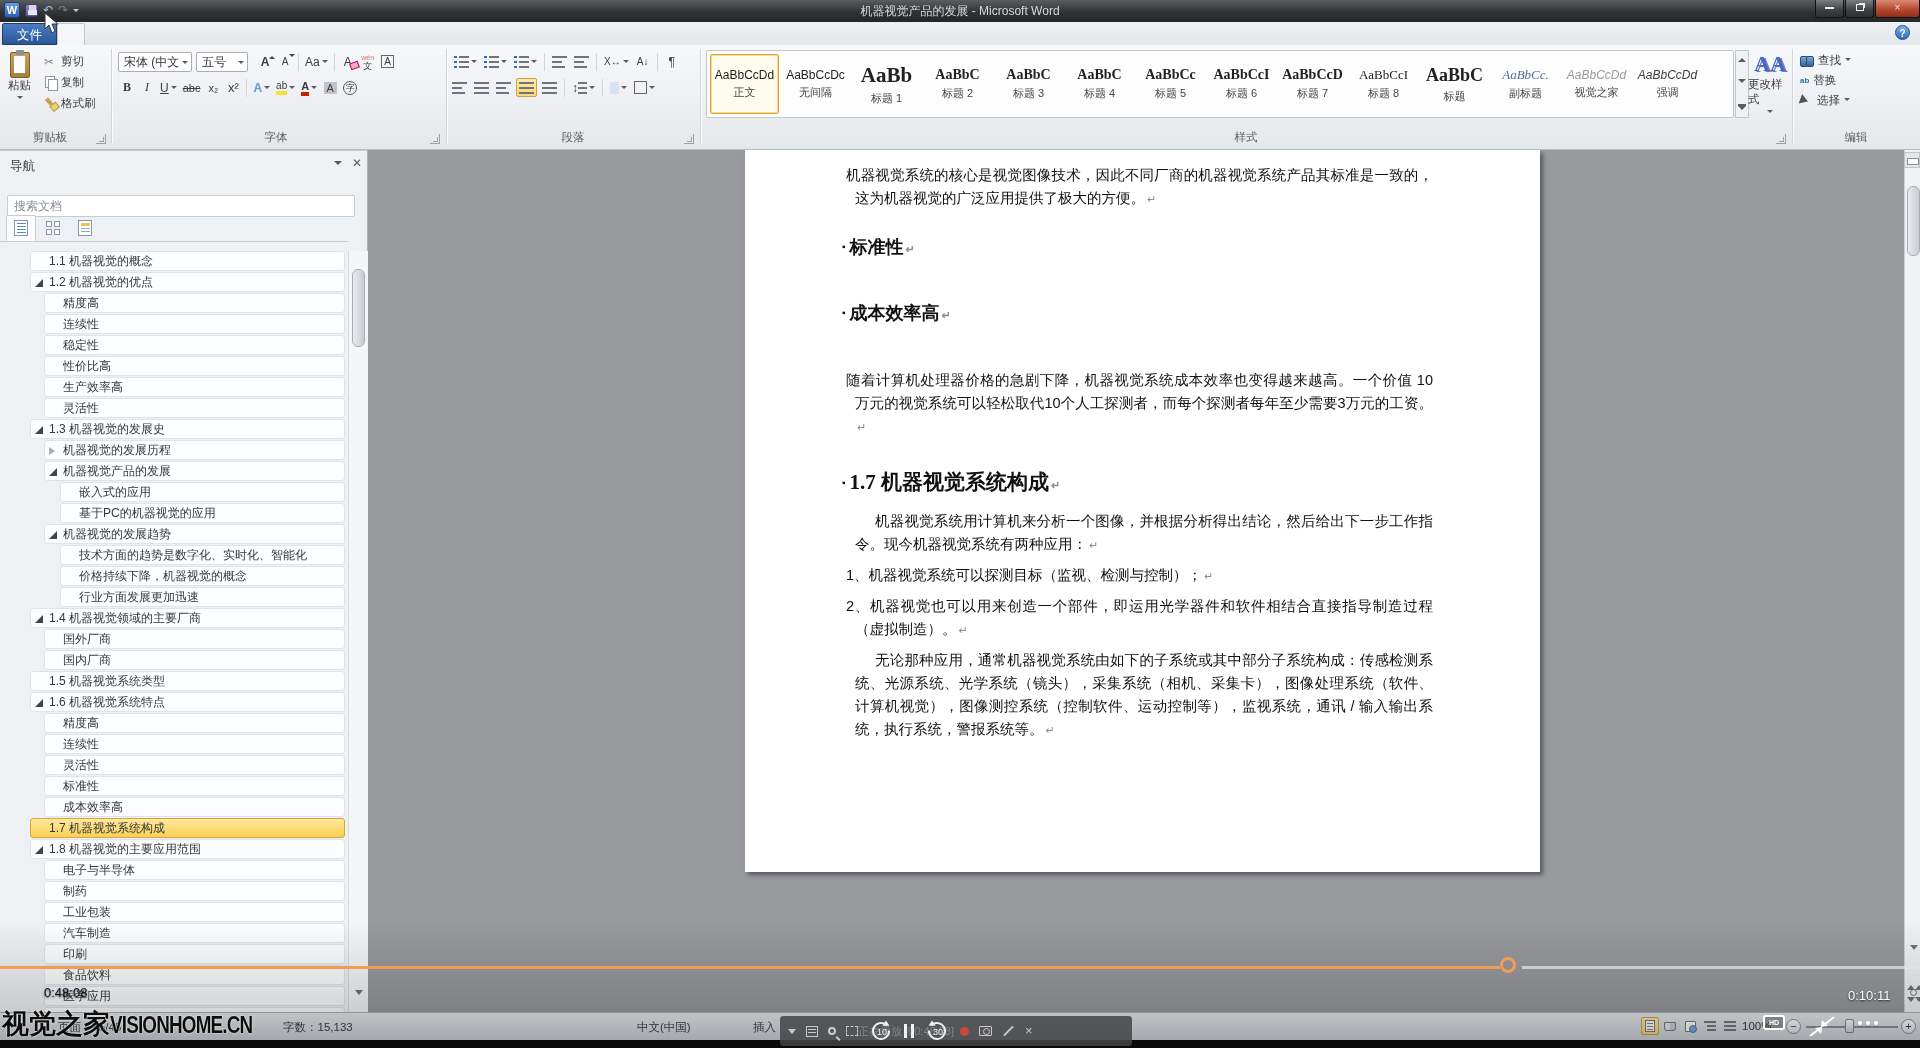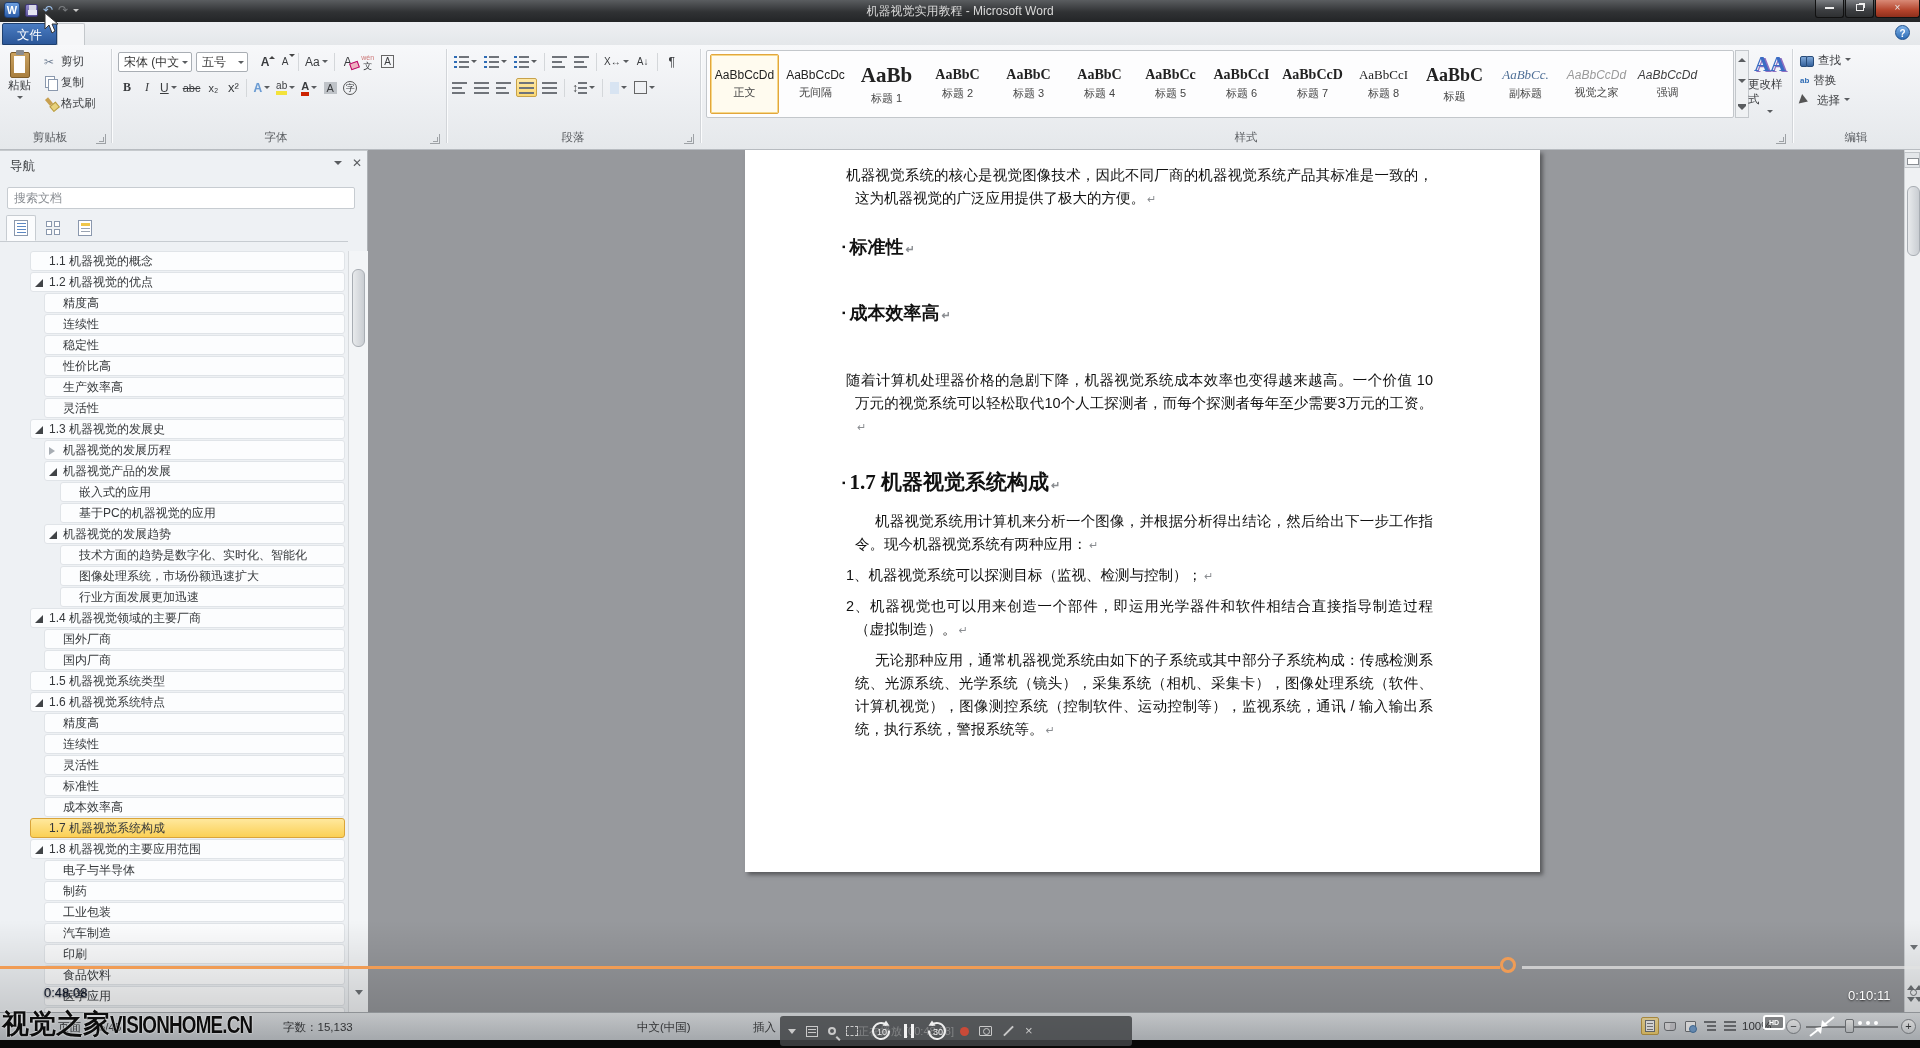--- a/index.html
+++ b/index.html
@@ -124,21 +124,21 @@
   .ico-find:after { right:0; }
   .ico-repl { font-size:8px; color:#444; }
   .ico-repl b { color:#2e6cb5; }
   .ico-sel { width:0; height:0; border:5px solid transparent; border-left:8px solid #555; transform:rotate(20deg); }
 
   
   #navpane { position:absolute; left:0; top:150px; width:368px; height:862px; background:#eef1f4; border-right:1px solid #aeb2b6; border-top:1px solid #c6cacd; }
   #nav-title { position:absolute; left:10px; top:7px; font-size:12.5px; color:#3e4144; }
   #nav-opt { position:absolute; left:334px; top:10px; width:0; height:0; border:4px solid transparent; border-top-color:#5a5d60; }
   #nav-close { position:absolute; left:352px; top:5px; font-size:12px; color:#5a5d60; }
-  #nav-search { position:absolute; left:7px; top:36px; width:348px; height:22px; background:#fff; border:1px solid #c7ccd1; border-radius:2px; font-size:12px; color:#8a8e93; line-height:20px; padding-left:6px; }
+  #nav-search { position:absolute; left:7px; top:44px; width:348px; height:22px; background:#fff; border:1px solid #c7ccd1; border-radius:2px; font-size:12px; color:#8a8e93; line-height:20px; padding-left:6px; }
   #nav-tabs { position:absolute; left:6px; top:64px; display:flex; gap:2px; }
   .ntab { width:30px; height:26px; display:flex; align-items:center; justify-content:center; border:1px solid transparent; border-radius:2px 2px 0 0; }
   .ntab.active { background:#fbfcfd; border-color:#c7ccd1; border-bottom-color:#fbfcfd; }
   #nav-tabline { position:absolute; left:0; top:90px; width:348px; height:1px; background:#c7ccd1; }
   .ico-doclines { width:14px; height:16px; background:#fff; border:1px solid #8a98ad; position:relative; }
   .ico-doclines:before { content:""; position:absolute; left:2px; top:2px; width:9px; height:11px;
     background:repeating-linear-gradient(to bottom,#5b87c2 0 1px,transparent 1px 3px); }
   .ico-grid { width:14px; height:14px; background:
     linear-gradient(#fff,#fff) 0 0/6px 6px, linear-gradient(#fff,#fff) 8px 0/6px 6px,
     linear-gradient(#fff,#fff) 0 8px/6px 6px, linear-gradient(#fff,#fff) 8px 8px/6px 6px; background-repeat:no-repeat;
@@ -269,21 +269,21 @@
 <div id="stage">
 
   <div id="titlebar">
     <div class="qat">
       <span class="word-ico">W</span>
       <span class="floppy"></span>
       <span class="qbtn">↶</span>
       <span class="qbtn dis">↷</span>
       <span class="caret" style="border-top-color:#c8c8c8"></span>
     </div>
-    <div id="title-text">机器视觉实用教程 - Microsoft Word</div>
+    <div id="title-text">机器视觉产品的发展 - Microsoft Word</div>
     <div class="winbtns">
       <span class="winbtn"><span class="minbar"></span></span>
       <span class="winbtn"><span class="restore-glyph"></span></span>
       <span class="winbtn close">×</span>
     </div>
   </div>
 
   <svg id="cursor" width="16" height="22">
     <polygon points="1,0 1,16 5,12 8,20 11,18 8,11 14,11" fill="#fff" stroke="#333" stroke-width="1"></polygon>
   </svg>
@@ -653,21 +653,21 @@
         </div>
         <div class="trow i14 lv3 leaf">
           <div class="pill">
             
             <span>技术方面的趋势是数字化、实时化、智能化</span>
           </div>
         </div>
         <div class="trow i15 lv3 leaf">
           <div class="pill">
             
-            <span>图像处理系统，市场份额迅速扩大</span>
+            <span>价格持续下降，机器视觉的概念</span>
           </div>
         </div>
         <div class="trow i16 lv3 leaf">
           <div class="pill">
             
             <span>行业方面发展更加迅速</span>
           </div>
         </div>
         <div class="trow i17 lv1 expanded">
           <div class="pill">

